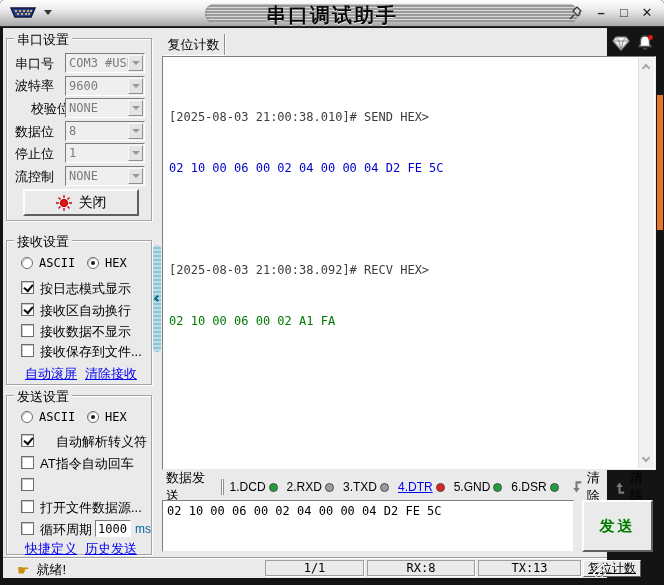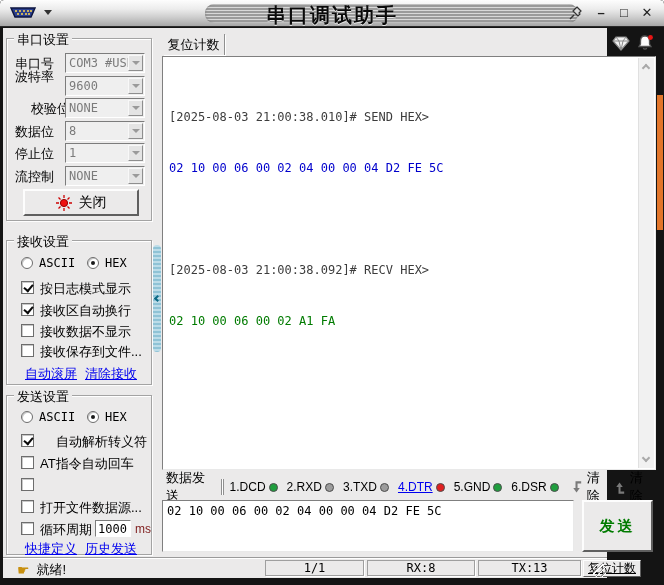--- a/index.html
+++ b/index.html
@@ -42,21 +42,21 @@
   .cb { position:absolute; width:13px; height:13px; background:#fff; border:1px solid #6d6d6d; box-shadow:inset 1px 1px 0 #c9c9c9; }
   .cb[data-checked="true"]::after { content:""; position:absolute; left:2px; top:2px; width:7px; height:4px;
     border-left:2px solid #0a0a0a; border-bottom:2px solid #0a0a0a; transform:rotate(-50deg); }
   .radio { position:absolute; width:12px; height:12px; border-radius:50%; background:#fff; border:1px solid #6d6d6d; box-shadow:inset 1px 1px 0 #c9c9c9; }
   .radio[data-checked="true"]::after { content:""; position:absolute; left:3px; top:3px; width:4px; height:4px; border-radius:50%; background:#1a1a1a; }
   .opt-label { position:absolute; font-size:13px; color:#000; white-space:nowrap; }
   .blue-link { position:absolute; font-size:13px; color:#0000ee; text-decoration:underline; white-space:nowrap; cursor:pointer; }
 
   .cycle-input { position:absolute; width:36px; height:17px; border:1px solid; border-color:#7c7c7c #fff #fff #7c7c7c; background:#fff;
     font-size:12px; font-family:"DejaVu Sans Mono",monospace; padding:1px 2px; color:#000; }
-  .ms-label { position:absolute; font-size:12px; color:#7f1d1d; }
+  .ms-label { position:absolute; font-size:12px; color:#0369a1; }
 
   
   .splitter { position:absolute; left:150px; top:217px; width:8px; height:107px; border-radius:4px;
     background:repeating-linear-gradient(180deg,#bcdce8 0 2px,#8fc3d6 2px 4px); display:flex; align-items:center; justify-content:center; }
   .splitter-chevron { width:5px; height:5px; border-left:2px solid #0c6a86; border-bottom:2px solid #0c6a86; transform:rotate(45deg); }
 
   
   .log-tab { position:absolute; left:160px; top:6px; width:62px; height:21px; font-size:13px; color:#000;
     display:flex; align-items:center; justify-content:center; border-right:1px solid #8f8f8f; box-shadow:1px 1px 0 #fff; }
   .version-link { position:absolute; left:505px; top:9px; font-size:13px; font-weight:bold; color:#e8781e; text-decoration:underline; cursor:pointer; }
@@ -147,21 +147,21 @@
 
     <div class="group" style="left:3px; top:10px; width:146px; height:183px;">
       <span class="group-title">串口设置</span>
 
       <span class="fld-label" style="left:8px; top:16px;">串口号</span>
       <div class="combo" style="left:58px; top:14px; width:80px;">
         <span class="combo-text">COM3 #USB</span>
         <span class="combo-arrow"></span>
       </div>
 
-      <span class="fld-label" style="left:8px; top:29px;">波特率</span>
+      <span class="fld-label" style="left:8px; top:38px;">波特率</span>
       <div class="combo" style="left:58px; top:37px; width:80px;">
         <span class="combo-text">9600</span>
         <span class="combo-arrow"></span>
       </div>
 
       <span class="fld-label" style="left:24px; top:61px;">校验位</span>
       <div class="combo" style="left:58px; top:59px; width:80px;">
         <span class="combo-text">NONE</span>
         <span class="combo-arrow"></span>
       </div>

